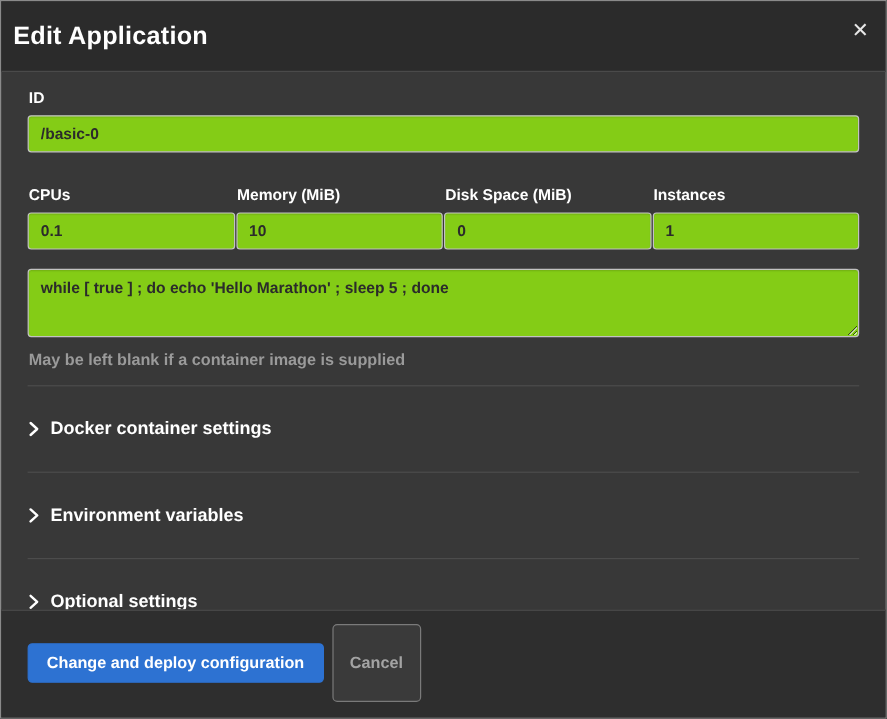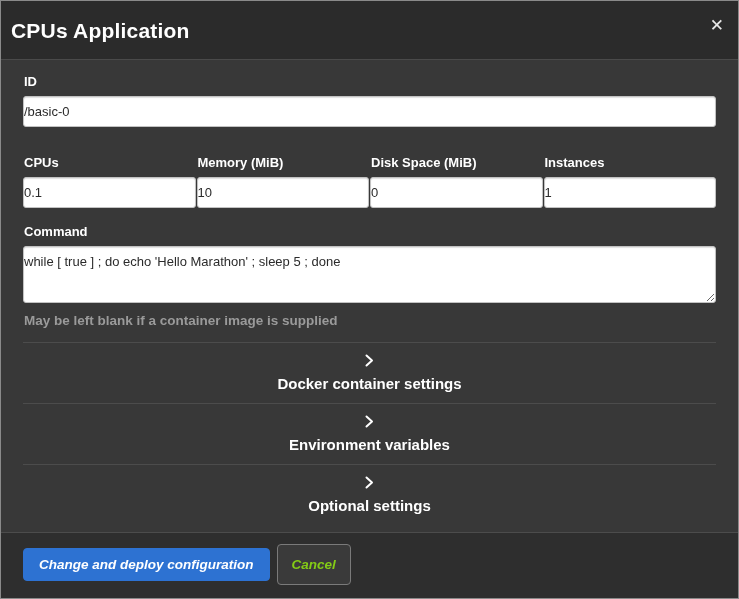--- a/index.html
+++ b/index.html
@@ -34,29 +34,30 @@
   
   .modal-body { flex: 1 1 auto; padding: 14px 22px 0 22px; overflow: hidden; }
 
   .field-label {
     display: block;
     font-size: 13px; font-weight: bold; color: #ffffff;
     margin: 0 0 7px 1px;
   }
   .text-input, .text-area {
     width: 100%;
-    background: #ffffff;
+    background: #84cc16;
     border: 1px solid #c2c2c2;
     border-radius: 3px;
     color: #2b2b2b;
     font-size: 13px;
     font-family: "Liberation Sans", sans-serif;
-    padding: 6px 0;
+    padding: 6px 10px;
     outline: none;
     box-shadow: inset 0 1px 1px rgba(0,0,0,.12);
+    font-weight: bold;
   }
   .text-input { height: 31px; }
   .text-area { height: 57px; resize: vertical; line-height: 1.4; }
 
   .row-id { margin-bottom: 28px; }
   .row-grid {
     display: grid;
     grid-template-columns: repeat(4, 1fr);
     column-gap: 1px;
     margin-bottom: 16px;
@@ -65,25 +66,24 @@
     font-size: 13.5px; color: #9a9a9a;
     margin: 6px 1px 14px 1px;
     font-weight: bold;
   }
 
   
   .sections { margin: 0 0 0 0; }
   .section-row {
     display: flex; align-items: center; gap: 9px;
     border-top: 1px solid #4c4c4c;
-    padding: 11px 1px;
+    padding: 27px 1px;
     cursor: pointer;
     font-size: 15px; font-weight: bold; color: #ffffff;
     user-select: none;
-    flex-direction: column;
   }
   .chev {
     width: 9px; height: 12px; flex: 0 0 auto;
     display: inline-flex; align-items: center;
   }
   .chev svg { display: block; }
 
   
   .modal-footer {
     flex: 0 0 auto;
@@ -92,41 +92,40 @@
     padding: 11px 22px 13px 22px;
     display: flex; align-items: center; gap: 7px;
   }
   .btn {
     font-family: "Liberation Sans", sans-serif;
     font-size: 13.5px; font-weight: 600;
     border-radius: 4px;
     padding: 9px 15px;
     cursor: pointer;
     line-height: 1;
-    font-style: italic;
   }
   .btn-primary {
     background: #2d72d2;
     border: 1px solid #2d72d2;
     color: #ffffff;
   }
   .btn-default {
     background: #3a3a3a;
     border: 1px solid #7a7a7a;
-    color: #84cc16;
-    padding: 13px 14px;
+    color: #a3a3a3;
+    padding: 25px 14px;
   }
 </style>
 </head>
 <body>
 
 <div class="modal">
 
   <div class="modal-header">
-    <div class="modal-title">CPUs Application</div>
+    <div class="modal-title">Edit Application</div>
     <button class="close-btn">✕</button>
   </div>
 
   <div class="modal-body">
 
     <div class="row-id">
       <label class="field-label">ID</label>
       <input class="text-input" type="text" value="/basic-0" style="">
     </div>
 
@@ -143,21 +142,20 @@
         <label class="field-label">Disk Space (MiB)</label>
         <input class="text-input" type="text" value="0" style="">
       </div>
       <div>
         <label class="field-label">Instances</label>
         <input class="text-input" type="text" value="1" style="">
       </div>
     </div>
 
     <div class="row-command">
-      <label class="field-label">Command</label>
       <textarea class="text-area" style="">while [ true ] ; do echo 'Hello Marathon' ; sleep 5 ; done</textarea>
       <div class="help-text">May be left blank if a container image is supplied</div>
     </div>
 
     <div class="sections">
 
       <div class="section-row">
         <span class="chev">
           <svg width="9" height="13" viewBox="0 0 9 13">
               <path d="M1.5 1.5 L7 6.5 L1.5 11.5" fill="none" stroke="#ffffff" stroke-width="2" stroke-linecap="round" stroke-linejoin="round"></path>

